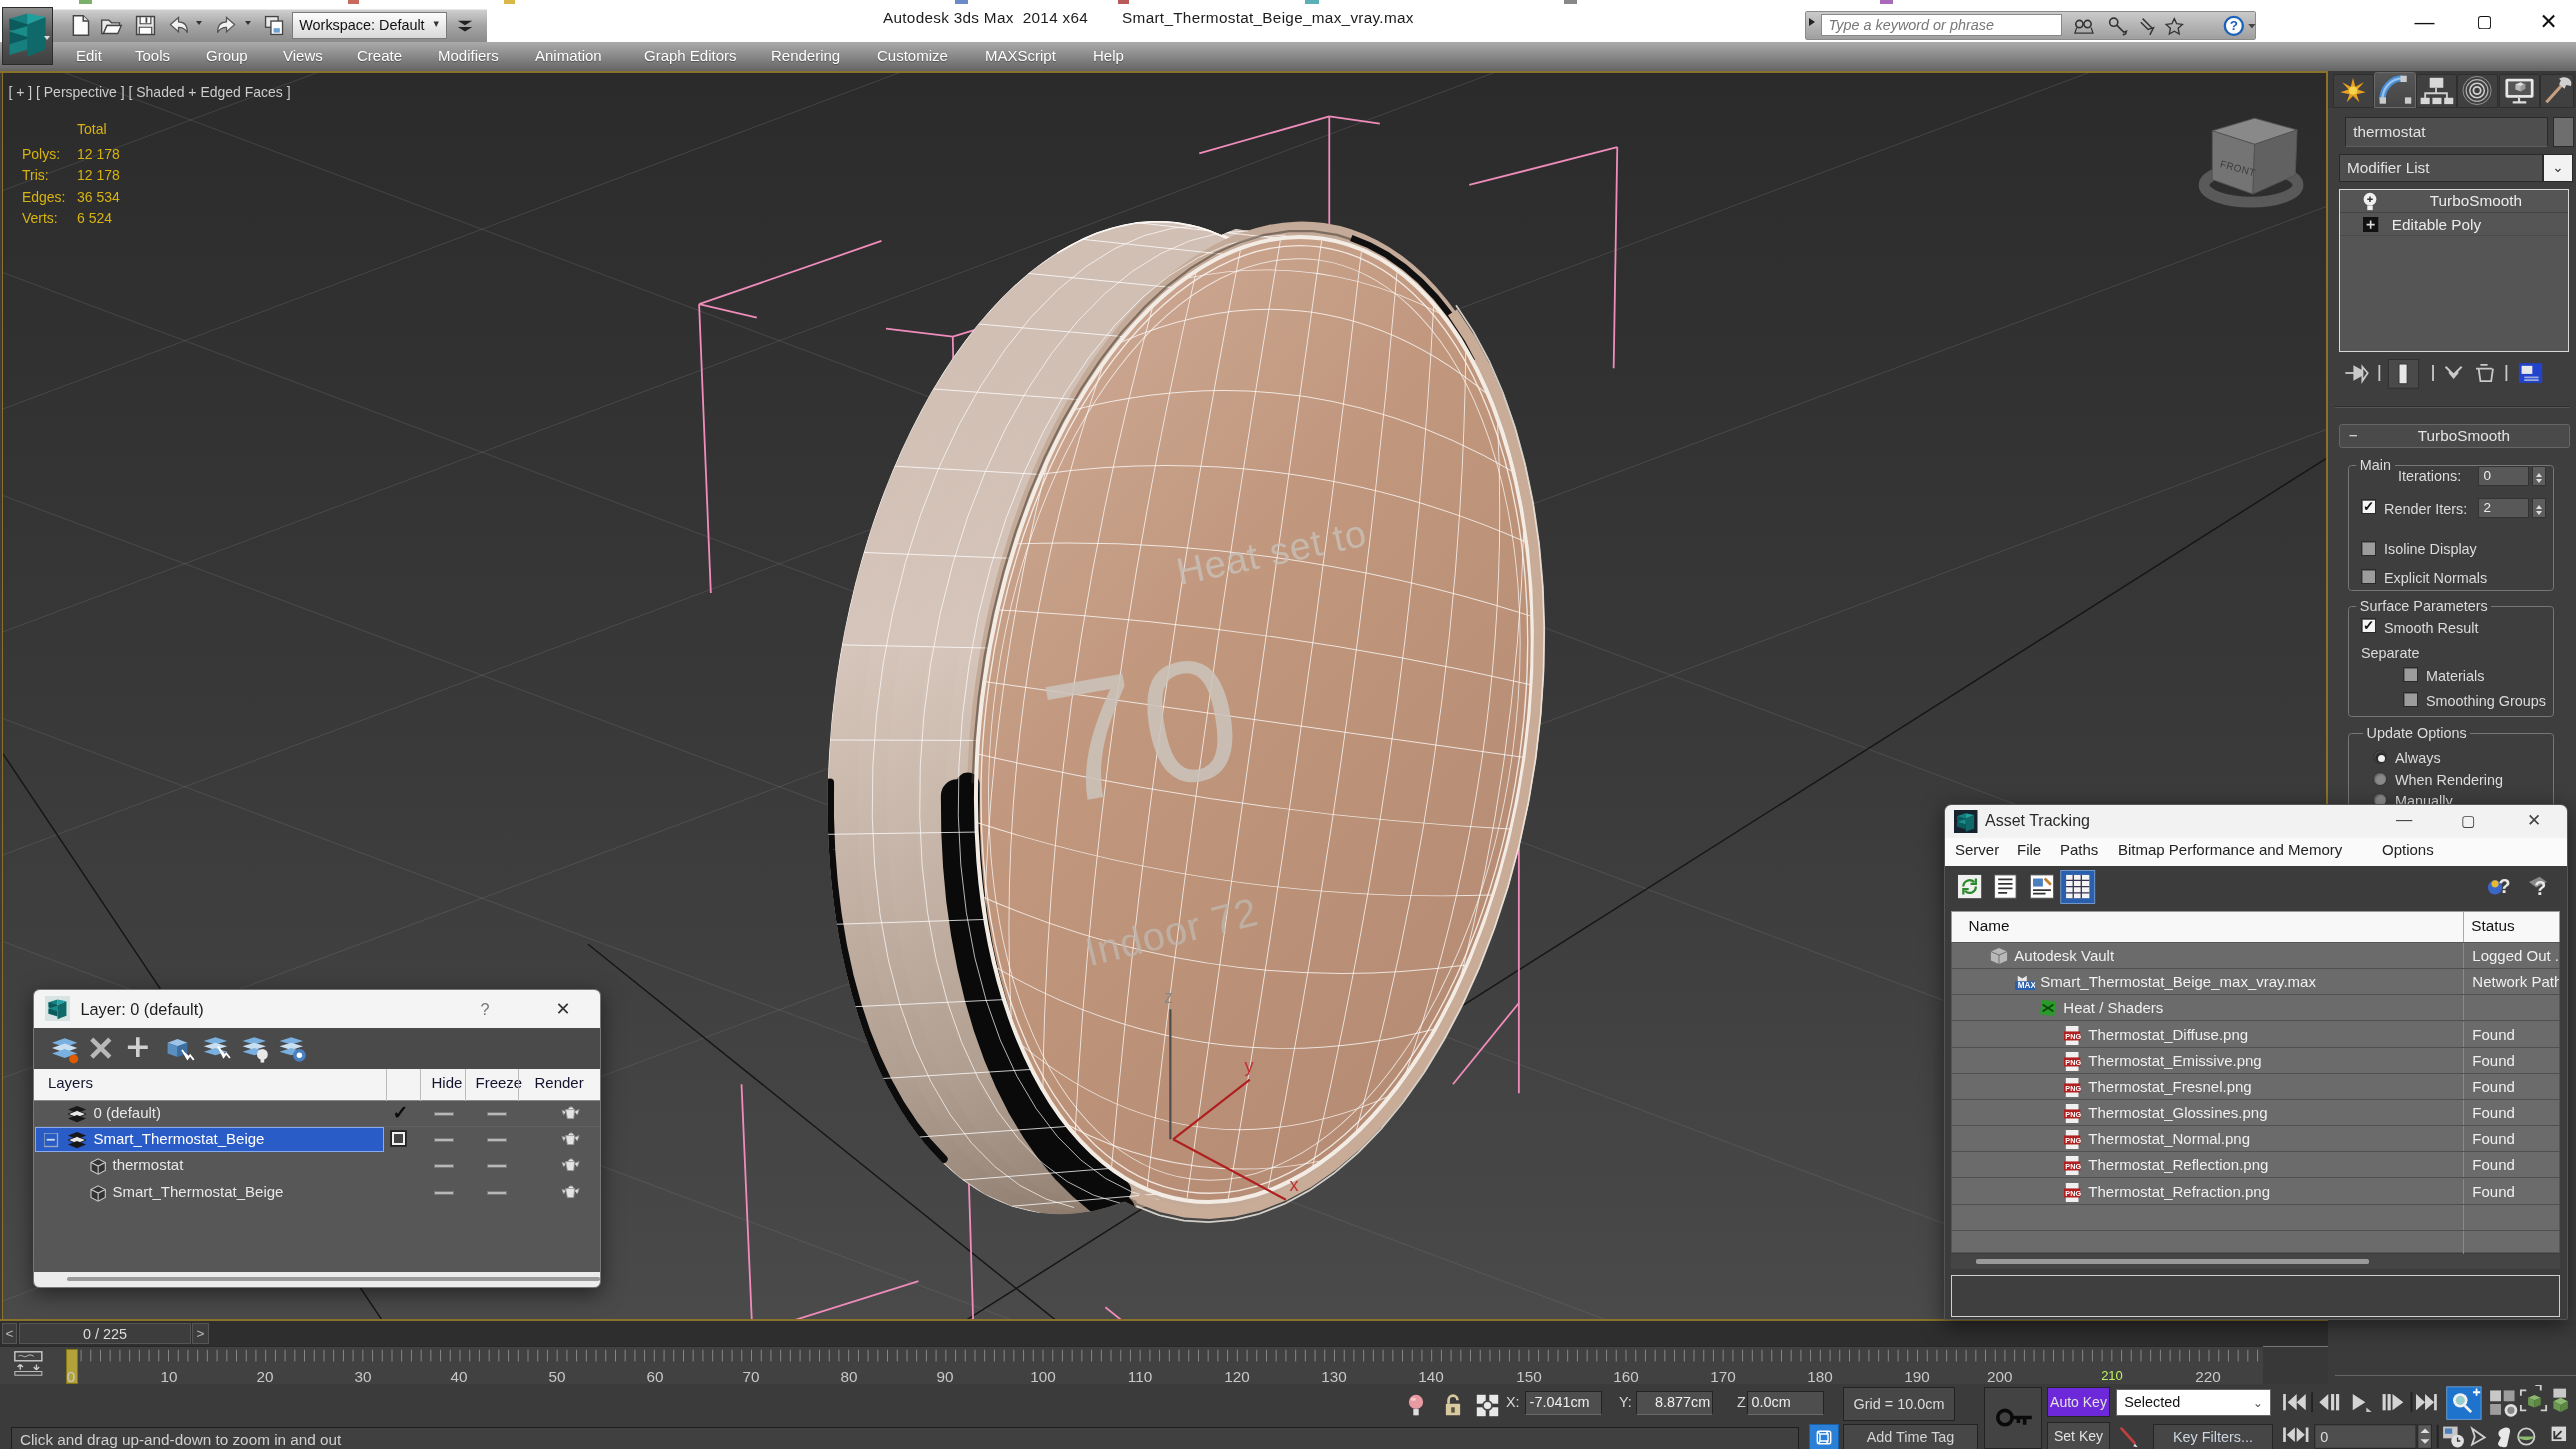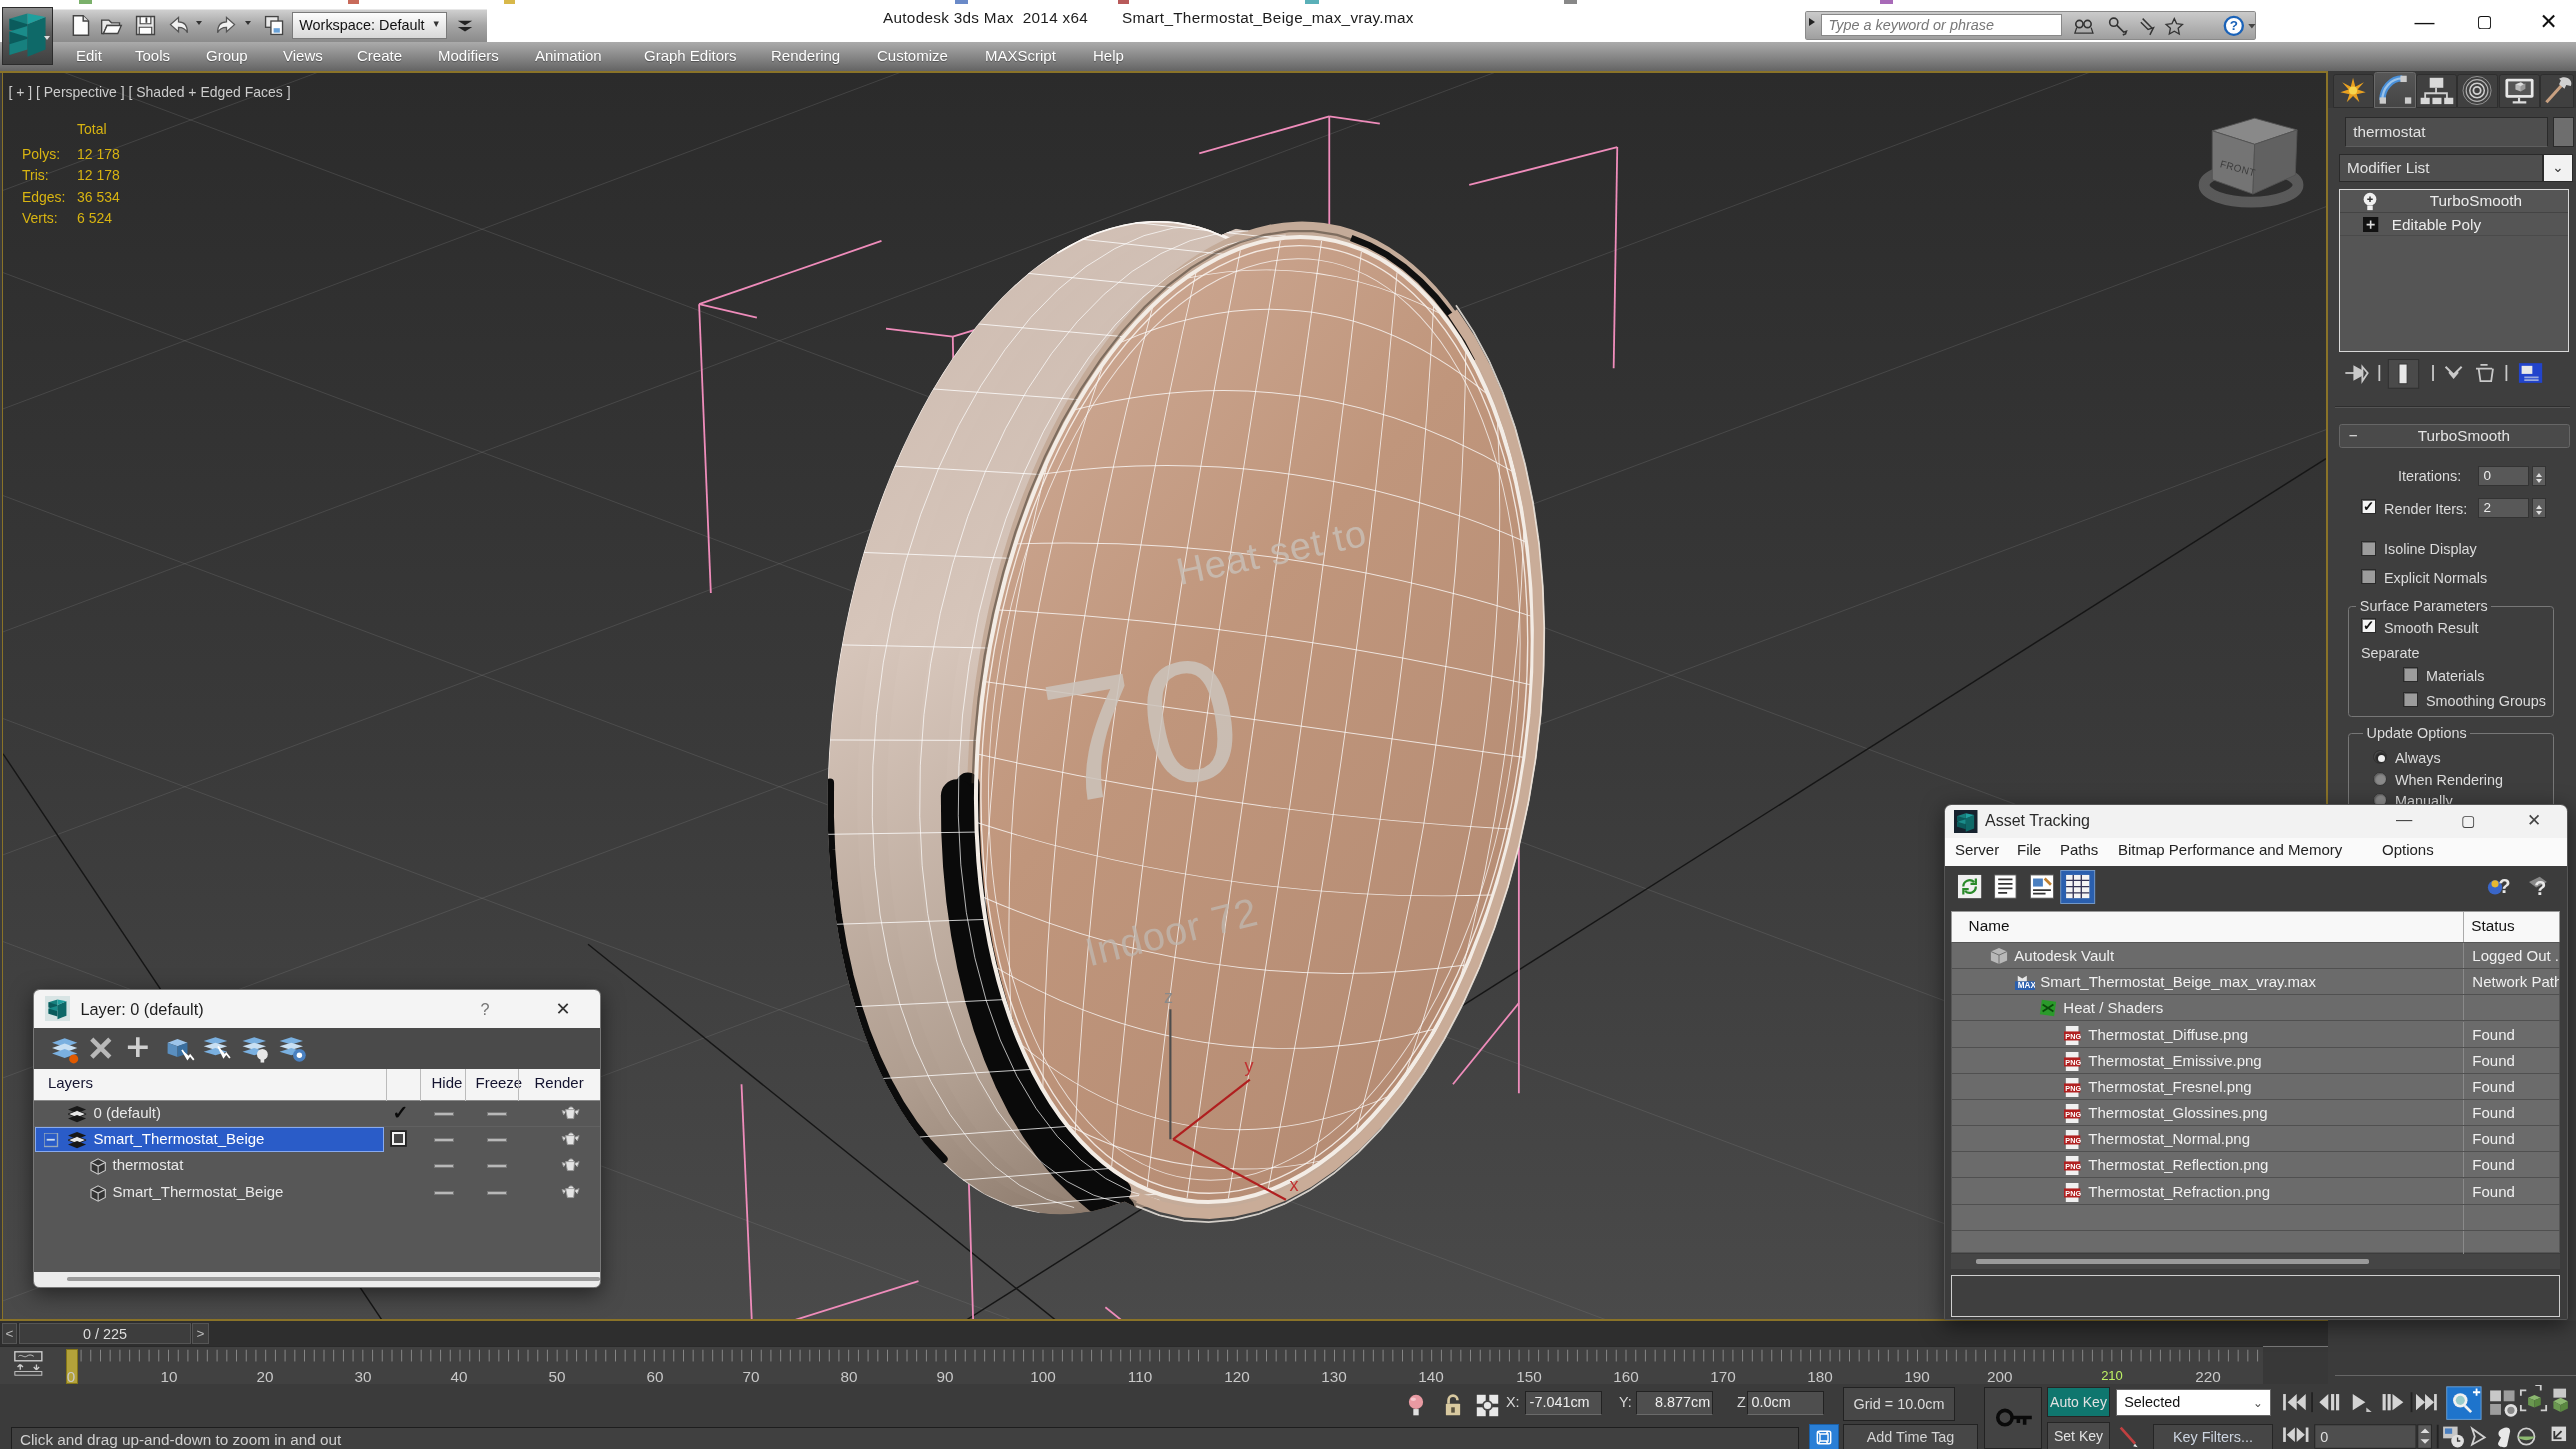--- a/index.html
+++ b/index.html
@@ -376,20 +376,23 @@
   <rect x="200" y="8" width="26" height="22" fill="#2244cc"></rect>
       <rect x="203" y="11" width="12" height="9" fill="#e8e8e8"></rect>
       <path d="M206 24h16M206 27h16" stroke="#99aadd" stroke-width="2"></path>
  </svg>
  <div class="abs" style="left:7.2px;top:335px;width:235px;height:1.8px;background:#2e2e2e;border-bottom:0.9px solid #555"></div>
 
  <div class="abs" style="left:10.8px;top:353px;width:231px;height:23.5px;background:#4a4a4a;border:0.9px solid #666;border-radius:2.7px;color:#e4e4e4;font-size:15.3px;line-height:21.7px">
       <span style="position:absolute;left:9px">−</span>
       <span style="position:absolute;left:78px">TurboSmooth</span>
     </div>
+ <fieldset class="abs" style="left:20px;top:386px;width:206px;height:134px;border:0.9px solid #777;border-radius:3.6px;background:transparent">
+   <legend style="color:#dcdcdc;font-size:14.4px;margin-left:7.2px;padding:0 3.6px">Main</legend>
+ </fieldset>
  <div class="abs" style="left:70px;top:397px;width:72px;color:#dcdcdc;font-size:14.4px">Iterations:</div>
  <div class="abs" style="left:150px;top:395px;width:51px;height:20px;background:#585858;border:0.9px solid #333;color:#eee;font-size:13.5px;line-height:18px;padding-left:4.5px">0</div>
  <div class="abs" style="left:204px;top:395px;width:13.5px;height:20px;background:#5e5e5e;border:0.9px solid #333">
       <div style="position:absolute;left:2.7px;top:2.7px;width:0;height:0;border:3.6px solid transparent;border-bottom:4.5px solid #ddd"></div>
       <div style="position:absolute;left:2.7px;top:11.7px;width:0;height:0;border:3.6px solid transparent;border-top:4.5px solid #ddd"></div>
     </div>
  <div class="abs chk on" style="left:33px;top:428px"></div>
  <div class="abs" style="left:56px;top:430px;color:#dcdcdc;font-size:14.4px">Render Iters:</div>
  <div class="abs" style="left:150px;top:427px;width:51px;height:20px;background:#585858;border:0.9px solid #333;color:#eee;font-size:13.5px;line-height:18px;padding-left:4.5px">2</div>
  <div class="abs" style="left:204px;top:427px;width:13.5px;height:20px;background:#5e5e5e;border:0.9px solid #333">
@@ -721,21 +724,21 @@
  <div class="abs" style="left:1747px;top:70px;width:77px;height:23.5px;background:#4e4e4e;border:0.9px solid #222;border-bottom-color:#6a6a6a;color:#eee;font-size:14.4px;line-height:21.7px;padding-left:3.6px">0.0cm</div>
  <div class="abs" style="left:1843px;top:66px;width:112px;height:34px;background:#474747;border:0.9px solid #222;color:#dcdcdc;font-size:14.4px;line-height:32.5px;text-align:center">Grid = 10.0cm</div>
  <div class="abs" style="left:1984px;top:66px;width:58px;height:62px;background:#434343;border:0.9px solid #222">
   <svg width="56" height="60" viewBox="0 0 62 67">
         <g fill="none" stroke="#0a0a0a" stroke-width="4">
           <circle cx="22" cy="33" r="8"></circle>
           <path d="M30 33h22m-8 0v8m-7-8v6"></path>
         </g>
       </svg>
  </div>
- <div class="abs" style="left:2047px;top:66px;width:63px;height:30px;background:#0f766e;border:0.9px solid #252525;color:#e2e2e2;font-size:14px;line-height:28px;text-align:center">Auto Key</div>
+ <div class="abs" style="left:2047px;top:66px;width:63px;height:30px;background:#6d28d9;border:0.9px solid #252525;color:#e2e2e2;font-size:14px;line-height:28px;text-align:center">Auto Key</div>
  <div class="abs" style="left:2116px;top:68px;width:155px;height:27px;background:#fff;border:0.9px solid #666;color:#111;font-size:14.4px;line-height:25px;padding-left:7.2px">Selected<span style="position:absolute;right:7.2px;color:#444;font-size:11.7px">⌄</span></div>
 
  <div class="abs" style="left:10.8px;top:106px;width:1788px;height:24.4px;background:#404040;border:0.9px solid #1e1e1e;border-bottom:none;color:#cfcfcf;font-size:15.3px;line-height:23.5px;padding-left:8.1px">Click and drag up-and-down to zoom in and out</div>
  <div class="abs" style="left:1809px;top:103px;width:30px;height:27px;background:#2a7fd6;border:0.9px solid #1a5fa6"><svg width="28" height="25" viewBox="0 0 31 28">
         <g fill="none" stroke="#fff" stroke-width="1.6">
           <rect x="8" y="7" width="15" height="14" rx="2"></rect>
           <path d="M11 10h9v8h-9zM8 7l3 3m9-3-2 3m2 11-2-3m-9 3 2-3"></path>
         </g>
       </svg></div>
  <div class="abs" style="left:1843px;top:103px;width:135px;height:27px;background:#474747;border:0.9px solid #222;color:#d4d4d4;font-size:14.4px;line-height:25px;text-align:center">Add Time Tag</div>

